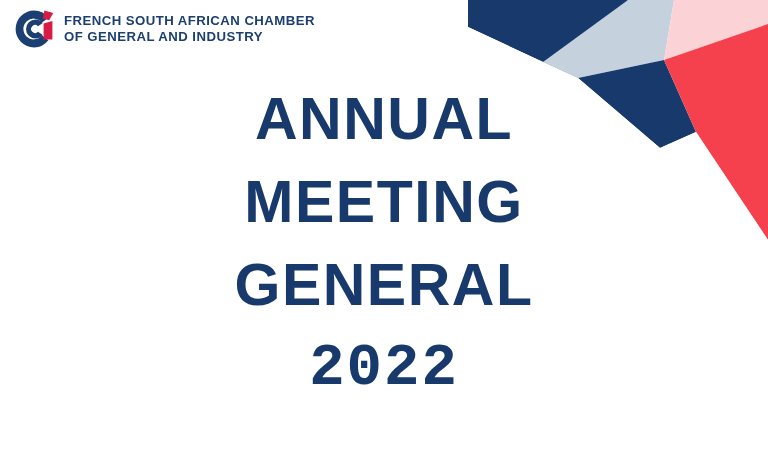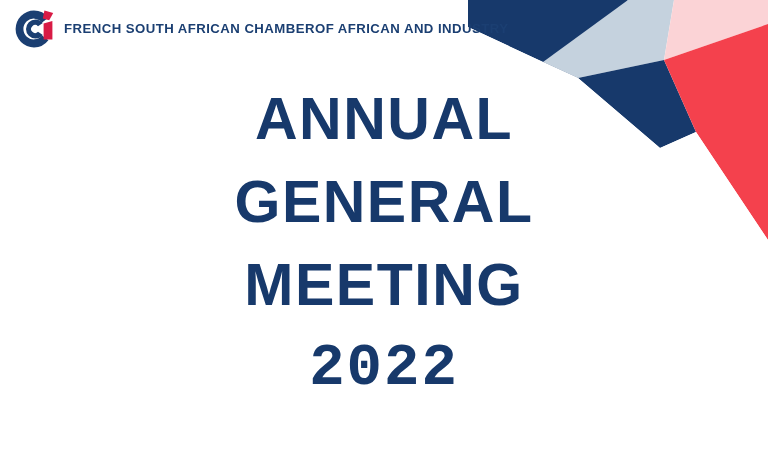--- a/index.html
+++ b/index.html
@@ -48,21 +48,21 @@
     height: 40px;
     flex: 0 0 40px;
   }
   .logo-mark svg {
     display: block;
     width: 40px;
     height: 40px;
   }
   .logo-text {
     display: flex;
-    flex-direction: row;
+    flex-direction: column;
     justify-content: center;
     line-height: 1.18;
   }
   .logo-line {
     font-family: "Liberation Sans", sans-serif;
     font-size: 13.2px;
     font-weight: bold;
     letter-spacing: 0.45px;
     color: #1b3f72;
     white-space: nowrap;
@@ -133,24 +133,24 @@
                  L72 35
                  A24 24 0 0 0 54 26 Z" fill="#1b3f72"></path>
 
         <path d="M74 36 L96 30 L96 76 L74 76 Z" fill="#d81b45"></path>
 
         <path d="M76 4 L98 10 L88 28 L72 24 Z" fill="#d81b45"></path>
       </svg>
     </span>
     <span class="logo-text">
       <span class="logo-line">FRENCH SOUTH AFRICAN CHAMBER</span>
-      <span class="logo-line">OF AFRICAN AND INDUSTRY</span>
+      <span class="logo-line">OF GENERAL AND INDUSTRY</span>
     </span>
   </div>
 
   <div class="headline">
     <div class="headline-line">ANNUAL</div>
+    <div class="headline-line">MEETING</div>
     <div class="headline-line">GENERAL</div>
-    <div class="headline-line">MEETING</div>
     <div class="headline-line year">2022</div>
   </div>
 
 </div>
 
 </body></html>

